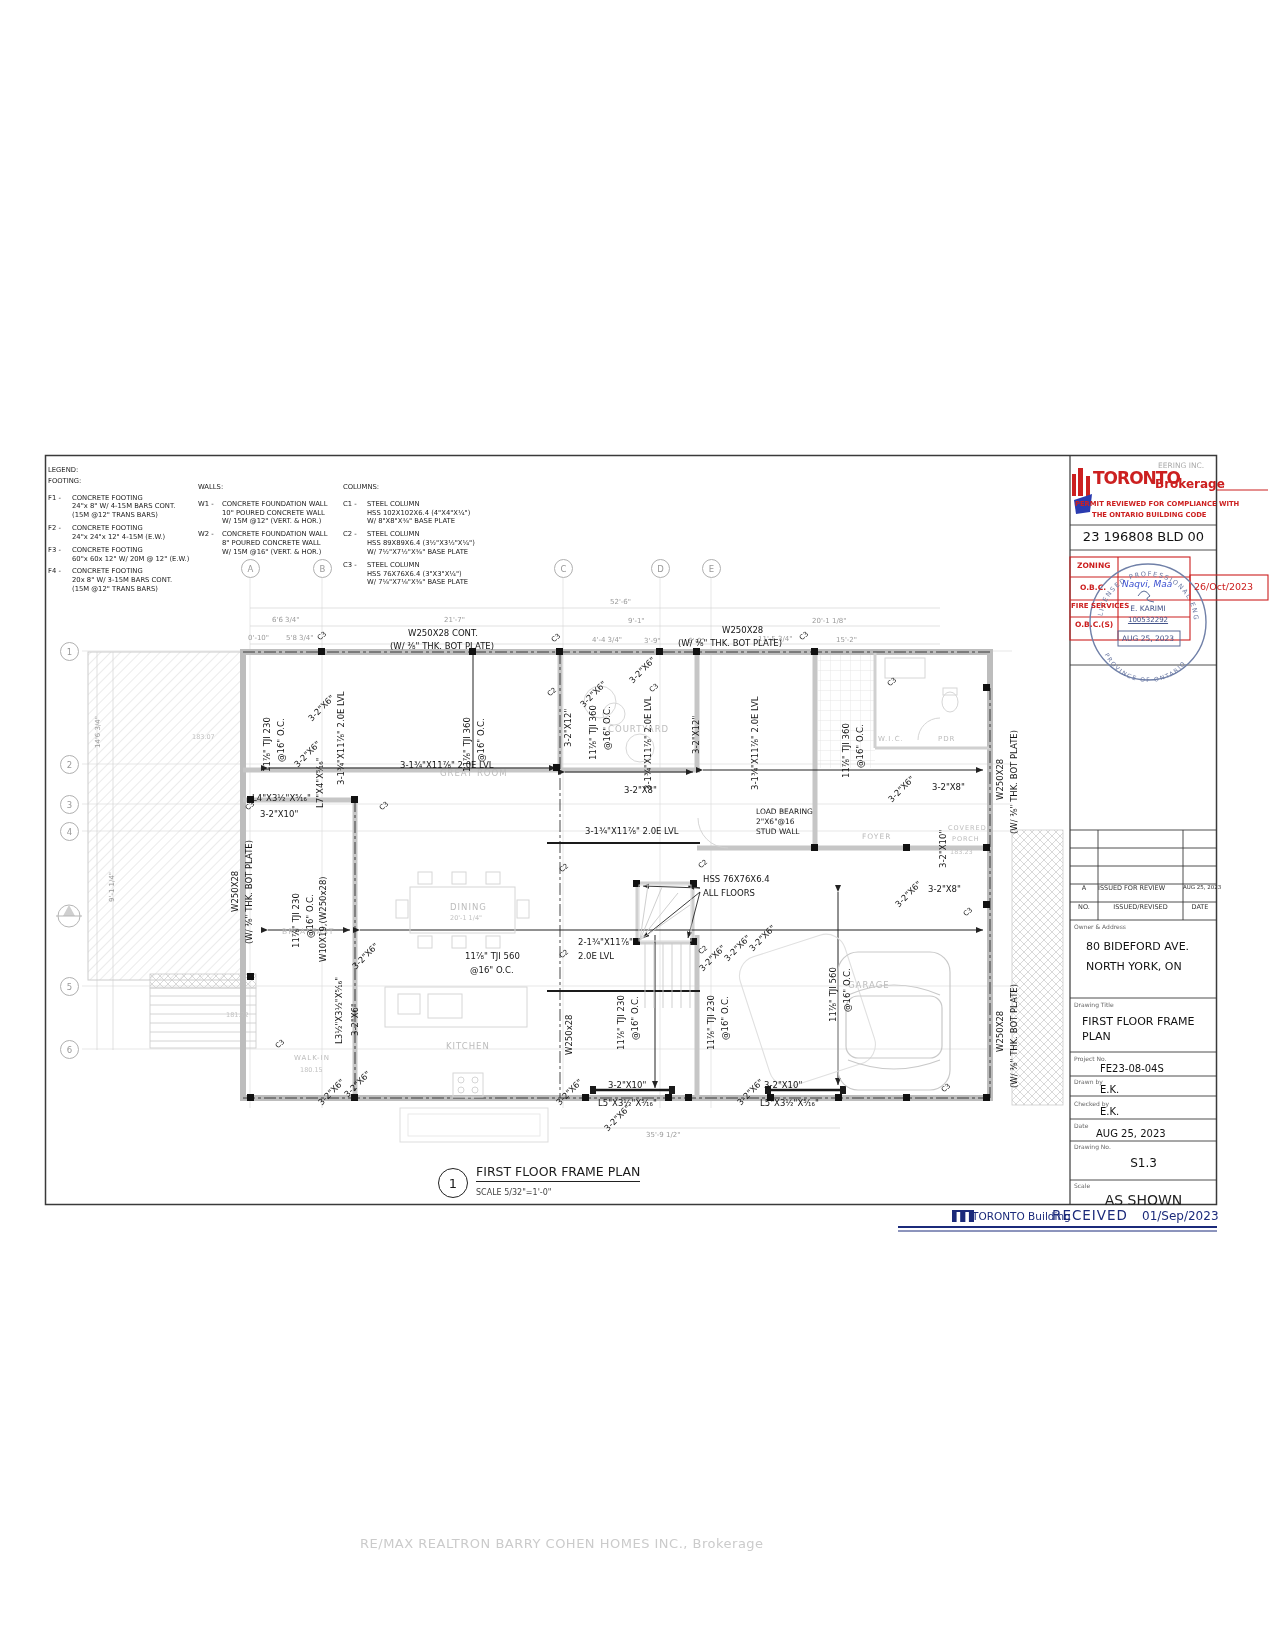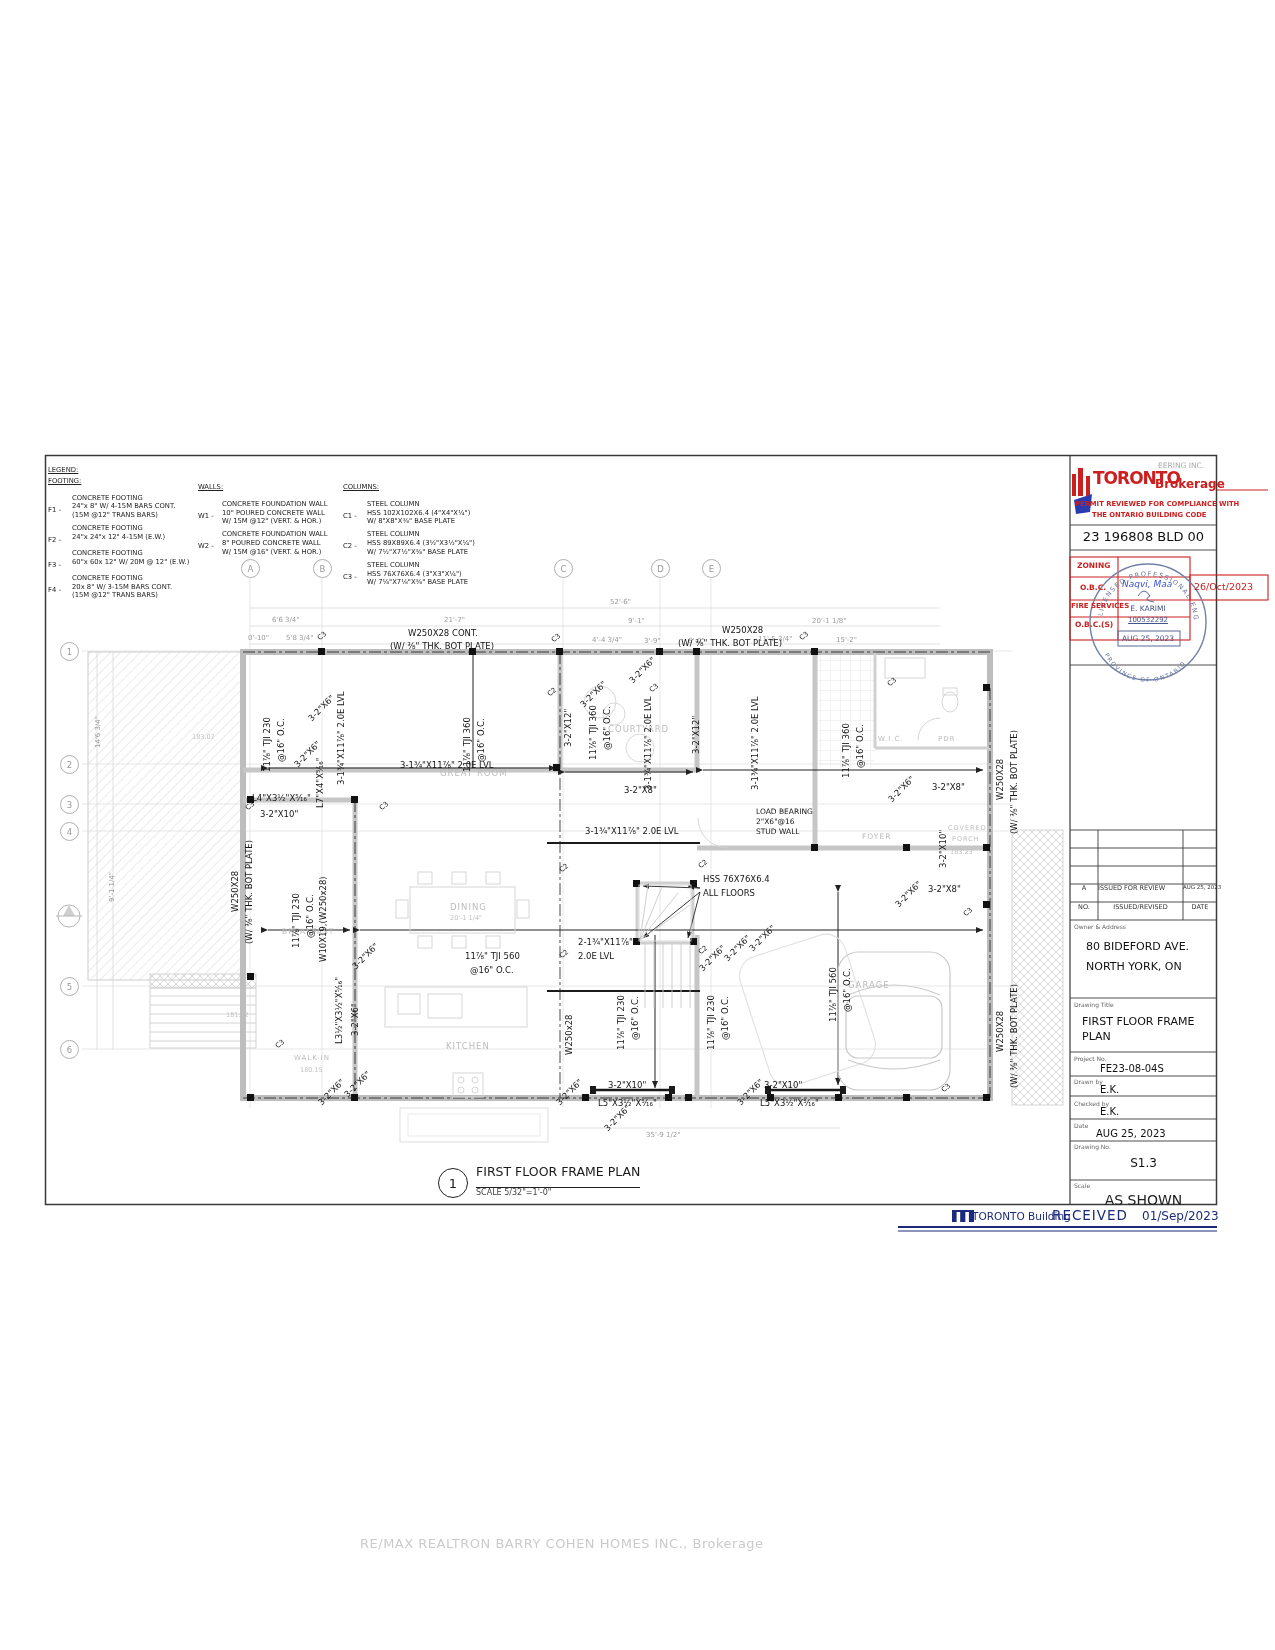--- a/index.html
+++ b/index.html
@@ -14,23 +14,23 @@
   .rm{transform:rotate(-40deg);transform-origin:0 0;}
   .dim{font-size:7px;color:#9a9a9a;}
   .room{font-size:8.5px;color:#bcbcbc;letter-spacing:1px;}
   .elev{font-size:6.5px;color:#c2c2c2;}
   .mk{font-size:7px;color:#222;}
   
   .bub{width:17px;height:17px;border:1px solid #b0b0b0;border-radius:50%;
        font-size:8.5px;color:#999;display:flex;align-items:center;justify-content:center;background:#fff;}
   
   .leg{font-size:6.8px;line-height:1.3;color:#222;}
-  .leg .hd{margin-bottom:2px;text-decoration:underline;}
+  .leg .hd{margin-bottom:2px;}
   .lrow{display:flex;margin-bottom:4px;}
-  .lrow .lid{width:24px;flex:none;margin-top:12px;}
+  .lrow .lid{width:24px;flex:none;}
   .lrow .ltx{white-space:pre-line;}
   
   .tb-label{font-size:6px;color:#666;}
   .tb-val{font-size:10px;color:#111;}
   .red{color:#cc2020;}
   .navy{color:#1b2a7a;}
   .seal-t{font-size:7.5px;color:#44548a;}
   .center{text-align:center;}
 </style>
 </head>
@@ -542,21 +542,21 @@
 <span class="ab mk rm" style="left:940px;top:1088px">C3</span>
 <span class="ab mk rm" style="left:546px;top:692px">C2</span>
 <span class="ab mk rm" style="left:558px;top:868px">C2</span>
 <span class="ab mk rm" style="left:697px;top:864px">C2</span>
 <span class="ab mk rm" style="left:558px;top:954px">C2</span>
 <span class="ab mk rm" style="left:697px;top:950px">C2</span>
 
 <div class="ab" style="left:438px;top:1168px;width:28px;height:28px;border:1.5px solid #222;border-radius:50%;display:flex;align-items:center;justify-content:center;font-size:13px">
       <span>1</span>
     </div>
-<span class="ab" style="left:476px;top:1164px;font-size:12.5px;border-bottom:1px solid #222;padding-bottom:8px">FIRST FLOOR FRAME PLAN</span>
+<span class="ab" style="left:476px;top:1164px;font-size:12.5px;border-bottom:1px solid #222;padding-bottom:2px">FIRST FLOOR FRAME PLAN</span>
 <span class="ab" style="left:476px;top:1188px;font-size:8px;color:#444">SCALE 5/32"=1'-0"</span>
 
 <span class="ab" style="left:1158px;top:461px;font-size:7.5px;color:#aaaaaa">EERING INC.</span>
 <span class="ab red" style="left:1093px;top:468px;font-size:17px;font-weight:bold;letter-spacing:-1px">TORONTO</span>
 <span class="ab red" style="left:1155px;top:477px;font-size:12px;font-weight:bold">Brokerage</span>
 <span class="ab red" style="left:1075px;top:500px;font-size:6.8px;font-weight:bold">PERMIT REVIEWED FOR COMPLIANCE WITH</span>
 <span class="ab red" style="left:1092px;top:511px;font-size:6.8px;font-weight:bold">THE ONTARIO BUILDING CODE</span>
 <span class="ab" style="left:1070px;top:529px;width:147px;text-align:center;font-size:13px;color:#111">23 196808 BLD 00</span>
 <span class="ab red" style="left:1077px;top:561px;font-size:7.5px;font-weight:bold">ZONING</span>
 <span class="ab red" style="left:1080px;top:583px;font-size:7.5px;font-weight:bold">O.B.C.</span>

